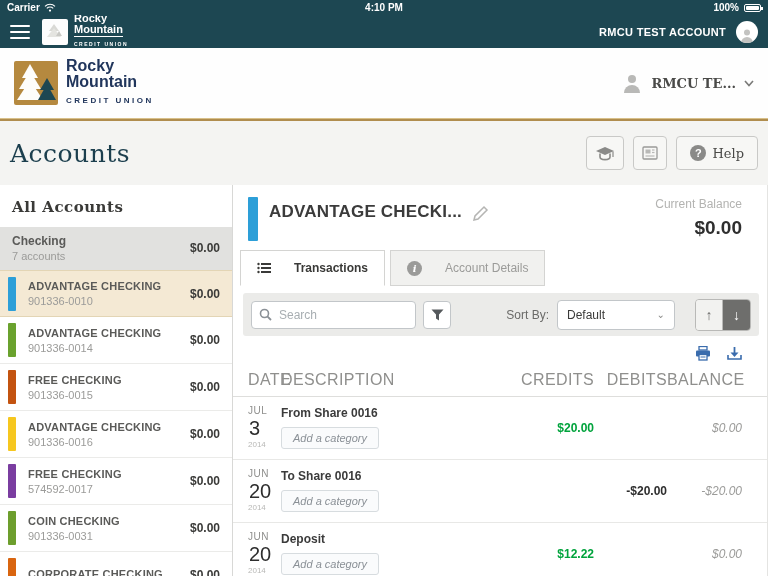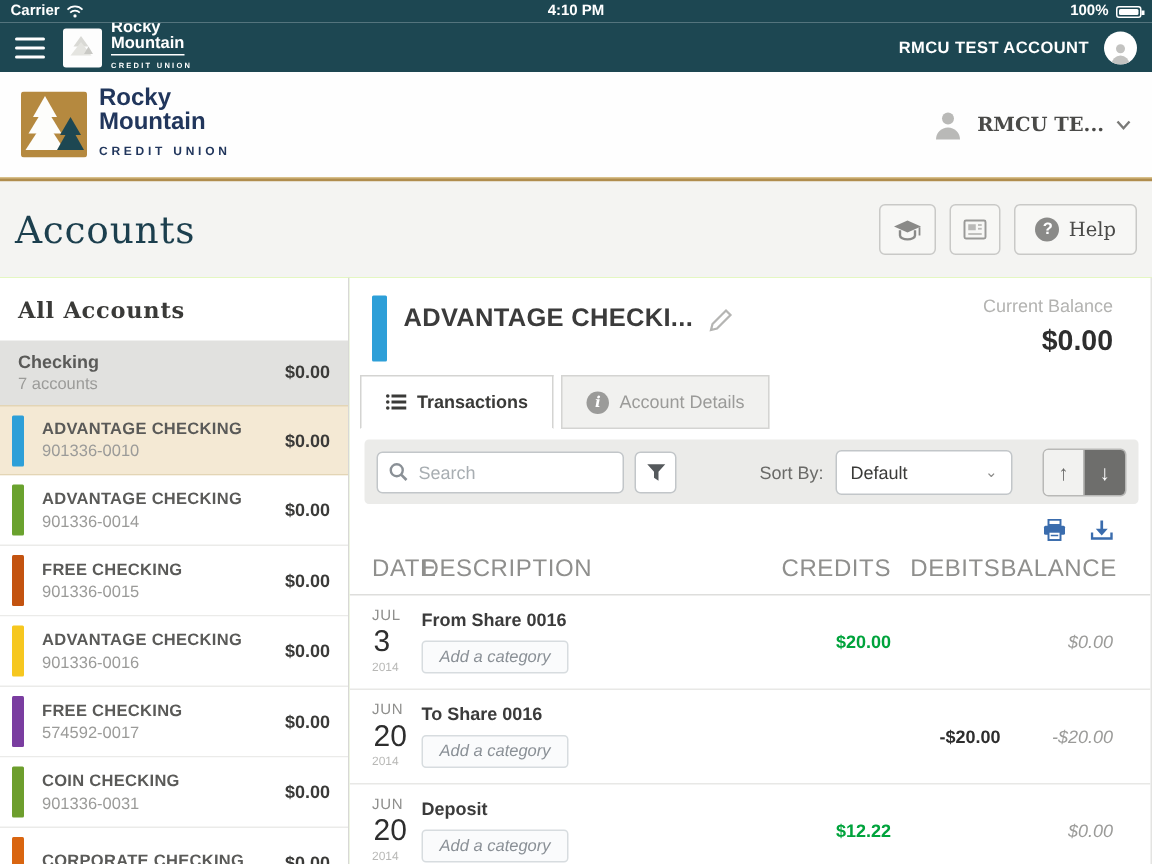--- a/index.html
+++ b/index.html
@@ -44,21 +44,21 @@
   .page-bar { height:64px; background:#f4f4f2; display:flex; align-items:center; padding:0 10px; }
   .page-title { font-family:"DejaVu Serif", serif; font-size:25px; color:#1c3f4e; font-weight:normal; letter-spacing:.5px; }
   .page-actions { margin-left:auto; display:flex; gap:9px; }
   .pb-btn { height:34px; min-width:34px; background:#f7f7f5; border:1px solid #c9c9c7; border-radius:4px;
     display:flex; align-items:center; justify-content:center; gap:6px; cursor:pointer; padding:0 8px; }
   .pb-btn.help { padding:0 13px; font-family:"DejaVu Serif", serif; font-size:13px; color:#4a4a48; }
   .q-circle { width:16px; height:16px; border-radius:50%; background:#8a8a88; color:#fff; font-size:11px;
     font-weight:bold; display:flex; align-items:center; justify-content:center; font-family:"Liberation Sans",sans-serif; }
 
   
-  .content { display:flex; height:391px; overflow:hidden; background:#bef264; }
+  .content { display:flex; height:391px; overflow:hidden; background:#a3a3a3; }
   .sidebar { width:233px; border-right:1px solid #d8d8d6; background:#fff; flex-shrink:0; overflow:hidden; }
   .sidebar-title { font-family:"DejaVu Serif", serif; font-weight:bold; font-size:15px; color:#3a3a38;
     padding:13px 12px 11px; letter-spacing:.5px; }
   .group-header { background:#e1e1df; padding:7px 12px 8px; display:flex; align-items:center; }
   .group-header .gh-name { font-size:12px; font-weight:bold; color:#5a5a58; }
   .group-header .gh-count { font-size:11px; color:#9b9b99; margin-top:2px; }
   .group-header .gh-amount { margin-left:auto; font-size:12px; font-weight:bold; color:#3a3a38; }
 
   .account-item { height:47px; display:flex; align-items:center; padding:0 12px 0 8px;
     border-bottom:1px solid #ebebe9; cursor:pointer; background:#fff; }
@@ -72,21 +72,21 @@
   .main { flex:1; background:#fff; overflow:hidden; border-right:1px solid #e4e4e2; }
   .acct-header { display:flex; align-items:flex-start; padding:12px 25px 0 15px; }
   .acct-header .bar { width:10px; height:44px; background:#2d9fd8; border-radius:1px; margin-right:11px; }
   .acct-title { font-size:17px; font-weight:bold; color:#3b3b3b; margin-top:5px; letter-spacing:.2px; }
   .edit-pencil { margin:8px 0 0 10px; cursor:pointer; }
   .balance-box { margin-left:auto; text-align:right; }
   .balance-label { font-size:12px; color:#b3b3b1; }
   .balance-value { font-size:19px; font-weight:bold; color:#2e2e2e; margin-top:6px; }
 
   .tab-bar { display:flex; margin:9px 0 0 7px; align-items:flex-end; }
-  .tab { height:36px; display:flex; align-items:center; gap:7px; padding:0 16px; font-size:12px;
+  .tab { height:36px; display:flex; align-items:center; gap:23px; padding:0 16px; font-size:12px;
     cursor:pointer; border:1px solid #d4d4d2; background:#f1f1ef; color:#9b9b99; }
   .tab.active { background:#fff; border-bottom:1px solid #fff; color:#3a3a38; font-weight:bold; }
   .tab + .tab { margin-left:5px; }
   .info-circle { width:15px; height:15px; border-radius:50%; background:#9b9b99; color:#fff; font-size:10px;
     font-style:italic; font-weight:bold; display:flex; align-items:center; justify-content:center;
     font-family:"DejaVu Serif",serif; }
 
   .toolbar { margin:7px 8px 0 10px; background:#ebebe9; border-radius:3px; height:43px;
     display:flex; align-items:center; padding:0 8px; }
   .search-wrap { position:relative; width:165px; }

